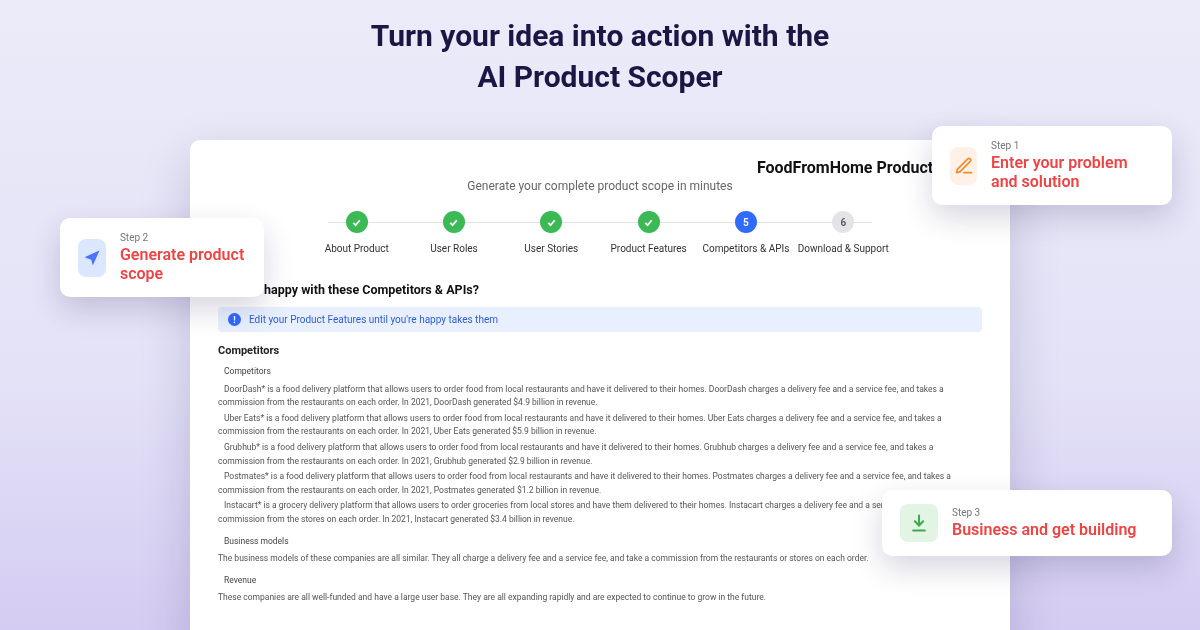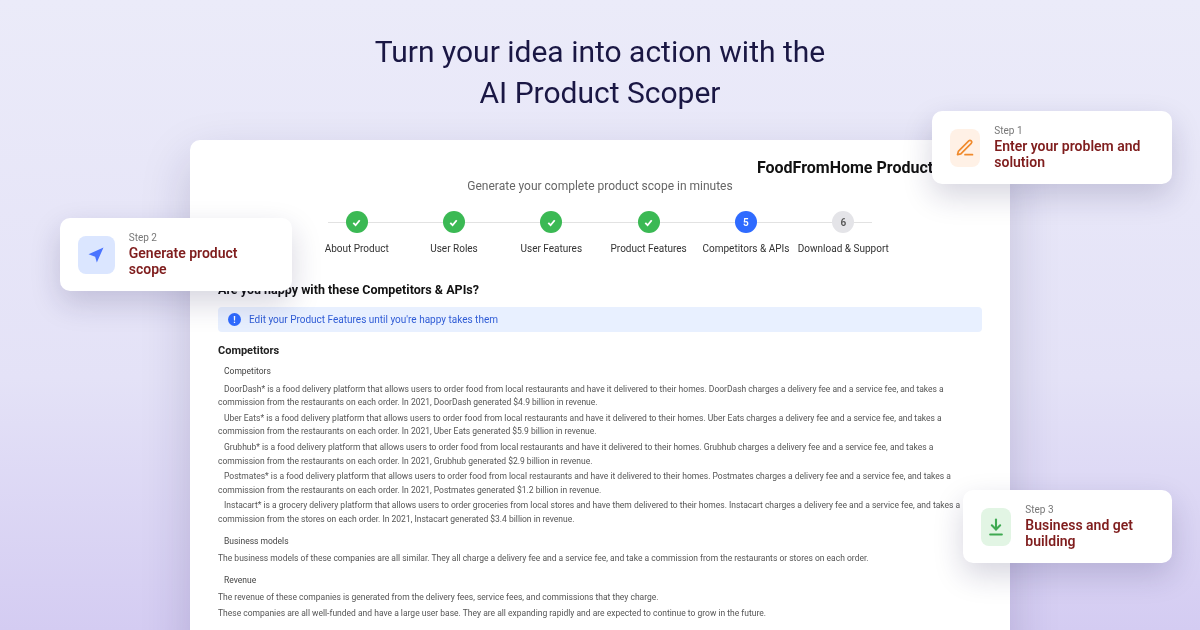--- a/index.html
+++ b/index.html
@@ -6,23 +6,23 @@
   body {
     width: 1200px;
     height: 630px;
     background: linear-gradient(180deg, #ebebf9 0%, #e4e2f7 60%, #d4ccf2 100%);
     font-family: -apple-system, BlinkMacSystemFont, "Segoe UI", Roboto, sans-serif;
     position: relative;
     overflow: hidden;
   }
   .headline {
     text-align: center;
-    padding-top: 32px;
+    padding-top: 16px;
     font-size: 30px;
-    font-weight: 400;
+    font-weight: 700;
     color: #1a1744;
     line-height: 1.35;
   }
   .app-window {
     position: absolute;
     top: 140px;
     left: 190px;
     width: 820px;
     height: 520px;
     background: #fff;
@@ -140,27 +140,27 @@
     align-items: center;
     gap: 14px;
     padding: 14px 18px;
   }
   .float-card .icon-box {
     width: 38px; height: 38px; border-radius: 8px;
     display: flex; align-items: center; justify-content: center;
   }
   .float-card .texts { display: flex; flex-direction: column; }
   .float-card .step-k { font-size: 10px; color: #777; }
-  .float-card .step-t { font-size: 14px; font-weight: 600; color: #7f1d1d; margin-top: 2px;}
-
-  .card1 { top: 111px; right: 28px; width: 240px; }
+  .float-card .step-t { font-size: 16px; font-weight: 600; color: #ef4444; margin-top: 2px;}
+
+  .card1 { top: 126px; right: 28px; width: 240px; }
   .card1 .icon-box { background: #fff1e6; }
-  .card2 { top: 218px; left: 60px; width: 232px; }
+  .card2 { top: 218px; left: 60px; width: 204px; }
   .card2 .icon-box { background: #dbe6ff; }
-  .card3 { top: 490px; right: 28px; width: 209px; }
+  .card3 { top: 490px; right: 28px; width: 290px; }
   .card3 .icon-box { background: #e2f5e4; }
 
   .check-svg { width: 11px; height: 11px; }
 </style>
 </head>
 <body>
 
 <div class="headline">
   <span>Turn your idea into action with the</span><br>
   <span>AI Product Scoper</span>
@@ -186,21 +186,21 @@
           </svg>
       </div>
       <div class="step-label">User Roles</div>
     </div>
     <div class="step">
       <div class="step-circle done">
         <svg class="check-svg" viewBox="0 0 24 24" fill="none" stroke="#fff" stroke-width="4">
             <polyline points="5 13 10 18 19 7"></polyline>
           </svg>
       </div>
-      <div class="step-label">User Features</div>
+      <div class="step-label">User Stories</div>
     </div>
     <div class="step">
       <div class="step-circle done">
         <svg class="check-svg" viewBox="0 0 24 24" fill="none" stroke="#fff" stroke-width="4">
             <polyline points="5 13 10 18 19 7"></polyline>
           </svg>
       </div>
       <div class="step-label">Product Features</div>
     </div>
     <div class="step">
@@ -225,21 +225,20 @@
   <div class="body-text">
     <p class="mini-h">Competitors</p>
     <p class="indent">DoorDash* is a food delivery platform that allows users to order food from local restaurants and have it delivered to their homes. DoorDash charges a delivery fee and a service fee, and takes a commission from the restaurants on each order. In 2021, DoorDash generated $4.9 billion in revenue.</p>
     <p class="indent">Uber Eats* is a food delivery platform that allows users to order food from local restaurants and have it delivered to their homes. Uber Eats charges a delivery fee and a service fee, and takes a commission from the restaurants on each order. In 2021, Uber Eats generated $5.9 billion in revenue.</p>
     <p class="indent">Grubhub* is a food delivery platform that allows users to order food from local restaurants and have it delivered to their homes. Grubhub charges a delivery fee and a service fee, and takes a commission from the restaurants on each order. In 2021, Grubhub generated $2.9 billion in revenue.</p>
     <p class="indent">Postmates* is a food delivery platform that allows users to order food from local restaurants and have it delivered to their homes. Postmates charges a delivery fee and a service fee, and takes a commission from the restaurants on each order. In 2021, Postmates generated $1.2 billion in revenue.</p>
     <p class="indent">Instacart* is a grocery delivery platform that allows users to order groceries from local stores and have them delivered to their homes. Instacart charges a delivery fee and a service fee, and takes a commission from the stores on each order. In 2021, Instacart generated $3.4 billion in revenue.</p>
     <p class="mini-h">Business models</p>
     <p>The business models of these companies are all similar. They all charge a delivery fee and a service fee, and take a commission from the restaurants or stores on each order.</p>
     <p class="mini-h">Revenue</p>
-    <p>The revenue of these companies is generated from the delivery fees, service fees, and commissions that they charge.</p>
     <p>These companies are all well-funded and have a large user base. They are all expanding rapidly and are expected to continue to grow in the future.</p>
   </div>
 </div>
 
 <div class="float-card card1">
   <div class="icon-box">
     <svg width="20" height="20" viewBox="0 0 24 24" fill="none" stroke="#f08a2c" stroke-width="2" stroke-linecap="round" stroke-linejoin="round">
         <path d="M12 20h9"></path>
         <path d="M16.5 3.5a2.1 2.1 0 0 1 3 3L7 19l-4 1 1-4Z"></path>
       </svg>

